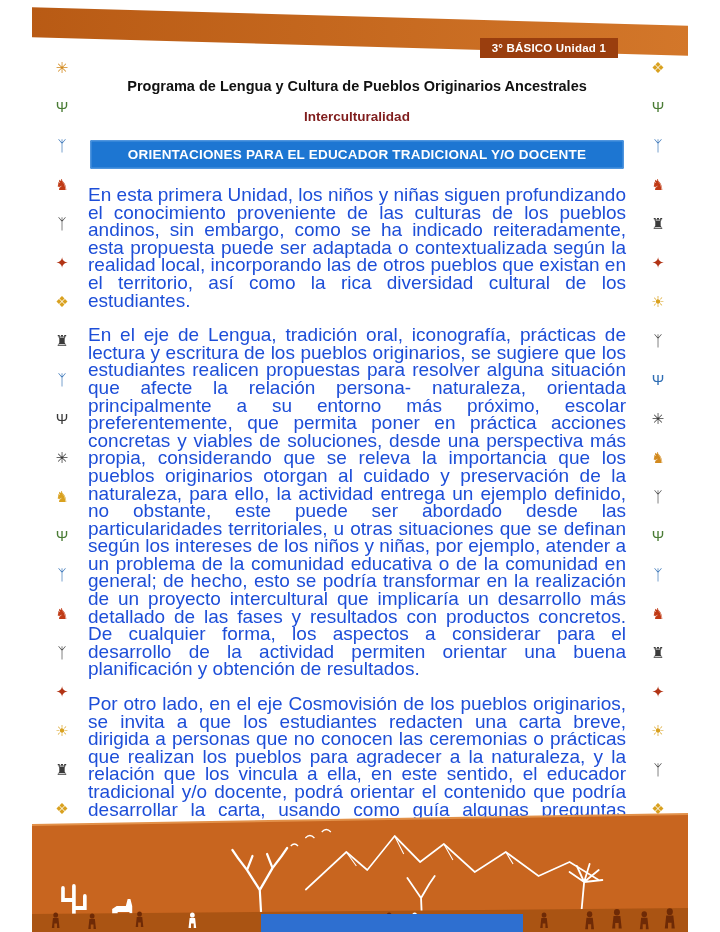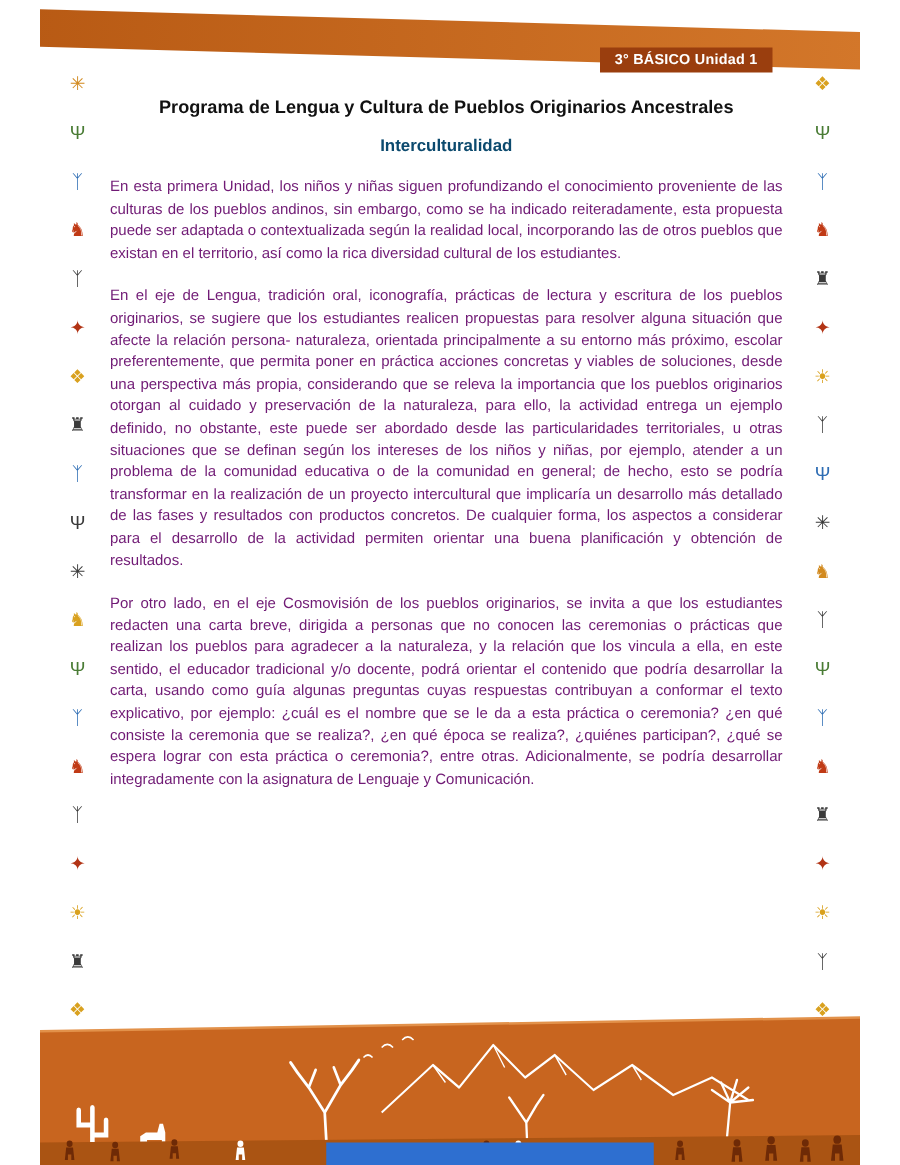--- a/index.html
+++ b/index.html
@@ -17,25 +17,25 @@
   
   .side-col { position:absolute; top:60px; bottom:116px; width:36px; display:flex;
     flex-direction:column; justify-content:space-between; align-items:center; }
   .side-col.left { left:12px; }
   .side-col.right { right:12px; }
   .side-col span { font-size:15px; line-height:1; }
 
   
   main { position:absolute; left:56px; right:62px; top:78px; }
   .title { text-align:center; font-size:14.5px; font-weight:bold; color:#111; }
-  .subtitle { text-align:center; font-size:13.5px; font-weight:bold; color:#0c4a6e; margin-top:15px; }
+  .subtitle { text-align:center; font-size:13.5px; font-weight:bold; color:#7f1d1d; margin-top:15px; }
   .section-banner { margin:16px 2px 0; background:#1d76d2; color:#ffffff; text-align:center;
     font-weight:bold; font-size:13.5px; padding:7px 4px; border-radius:2px;
     box-shadow: inset 0 0 0 1.5px #4f95de; letter-spacing:.2px; }
-  .paragraphs p { font-size:12px; line-height:17.6px; text-align:justify; color:#701a75; margin-top:17px; }
+  .paragraphs p { font-size:19px; line-height:17.6px; text-align:justify; color:#1d4ed8; margin-top:17px; }
   .paragraphs { margin-top:9px; }
 
   
   footer { position:absolute; left:0; right:0; bottom:0; height:122px; }
   footer svg { display:block; width:100%; height:100%; }
   .bottom-bar { position:absolute; left:229px; bottom:0; width:262px; height:18px; background:#2e6fd0; }
 </style>
 </head>
 <body>
 
@@ -87,20 +87,23 @@
       <span style="color: rgb(58, 58, 58);">♜</span>
       <span style="color: rgb(178, 52, 21);">✦</span>
       <span style="color: rgb(217, 161, 31);">☀</span>
       <span style="color: rgb(58, 58, 58);">ᛉ</span>
       <span style="color: rgb(217, 161, 31);">❖</span>
     </aside>
 
   <main>
     <h1 class="title">Programa de Lengua y Cultura de Pueblos Originarios Ancestrales</h1>
     <h2 class="subtitle">Interculturalidad</h2>
+    <div class="section-banner" style="background: rgb(29, 118, 210);">
+      <span>ORIENTACIONES PARA EL EDUCADOR TRADICIONAL Y/O DOCENTE</span>
+    </div>
     <div class="paragraphs">
         <p>En esta primera Unidad, los niños y niñas siguen profundizando el conocimiento proveniente de las culturas de los pueblos andinos, sin embargo, como se ha indicado reiteradamente, esta propuesta puede ser adaptada o contextualizada según la realidad local, incorporando las de otros pueblos que existan en el territorio, así como la rica diversidad cultural de los estudiantes.</p>
         <p>En el eje de Lengua, tradición oral, iconografía, prácticas de lectura y escritura de los pueblos originarios, se sugiere que los estudiantes realicen propuestas para resolver alguna situación que afecte la relación persona- naturaleza, orientada principalmente a su entorno más próximo, escolar preferentemente, que permita poner en práctica acciones concretas y viables de soluciones, desde una perspectiva más propia, considerando que se releva la importancia que los pueblos originarios otorgan al cuidado y preservación de la naturaleza, para ello, la actividad entrega un ejemplo definido, no obstante, este puede ser abordado desde las particularidades territoriales, u otras situaciones que se definan según los intereses de los niños y niñas, por ejemplo, atender a un problema de la comunidad educativa o de la comunidad en general; de hecho, esto se podría transformar en la realización de un proyecto intercultural que implicaría un desarrollo más detallado de las fases y resultados con productos concretos. De cualquier forma, los aspectos a considerar para el desarrollo de la actividad permiten orientar una buena planificación y obtención de resultados.</p>
         <p>Por otro lado, en el eje Cosmovisión de los pueblos originarios, se invita a que los estudiantes redacten una carta breve, dirigida a personas que no conocen las ceremonias o prácticas que realizan los pueblos para agradecer a la naturaleza, y la relación que los vincula a ella, en este sentido, el educador tradicional y/o docente, podrá orientar el contenido que podría desarrollar la carta, usando como guía algunas preguntas cuyas respuestas contribuyan a conformar el texto explicativo, por ejemplo: ¿cuál es el nombre que se le da a esta práctica o ceremonia? ¿en qué consiste la ceremonia que se realiza?, ¿en qué época se realiza?, ¿quiénes participan?, ¿qué se espera lograr con esta práctica o ceremonia?, entre otras. Adicionalmente, se podría desarrollar integradamente con la asignatura de Lenguaje y Comunicación.</p>
       </div>
   </main>
 
   <footer>
     <svg viewBox="0 0 720 122" preserveAspectRatio="none">
       <defs>

